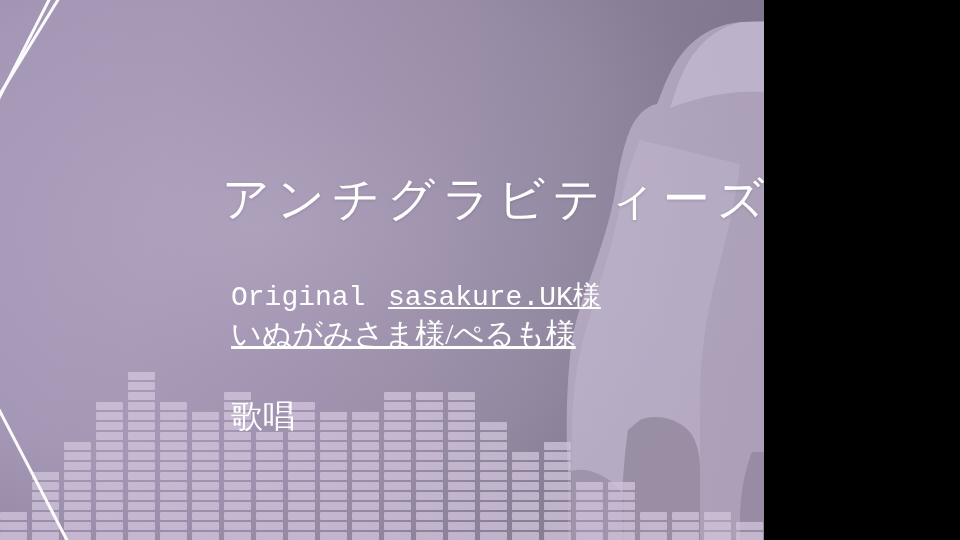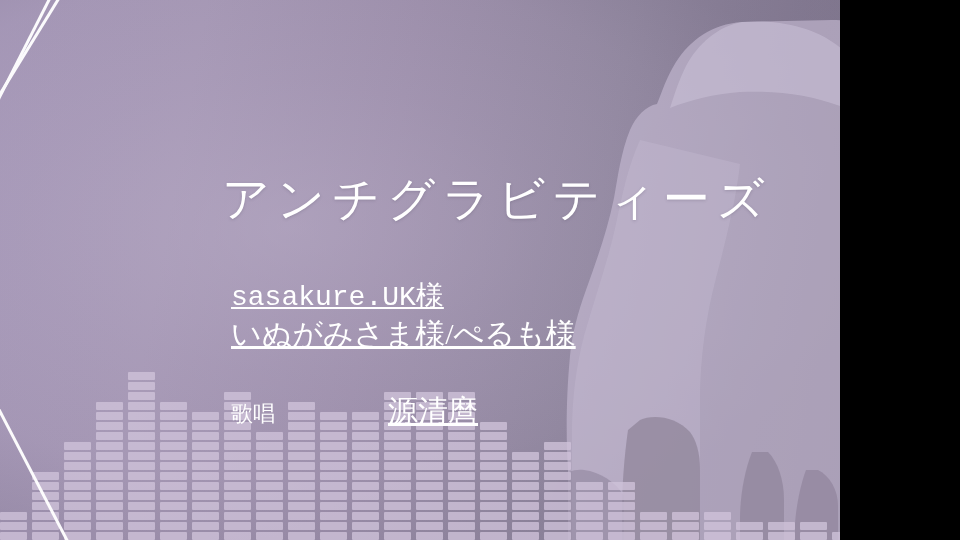--- a/index.html
+++ b/index.html
@@ -2,21 +2,21 @@
 <html><head>
 <meta charset="utf-8">
 <style>
   html, body {
     margin: 0;
     padding: 0;
     background: #000;
   }
   #stage {
     position: relative;
-    width: 840px;
+    width: 764px;
     height: 540px;
     overflow: hidden;
     background: #a392ae;
     font-family: "Liberation Serif", "DejaVu Serif", serif;
   }
 
   
   .bg-base {
     position: absolute;
     inset: 0;
@@ -107,22 +107,22 @@
     height: 36px;
   }
   .credit-role {
     display: inline-block;
     width: 157px;
     flex: 0 0 157px;
     font-family: "Liberation Mono", "DejaVu Sans Mono", monospace;
     font-size: 28px;
   }
   .credit-role.jp {
-    font-family: Liberation Mono, monospace;
-    font-size: 22px;
+    font-family: Liberation Sans, sans-serif;
+    font-size: 32px;
     margin-top: 46px;
   }
   .credit-value {
     font-family: "Liberation Mono", "DejaVu Sans Mono", monospace;
     font-size: 28px;
     text-decoration: underline;
   }
   .credit-value.jp {
     font-family: "Liberation Serif", "DejaVu Serif", serif;
     font-size: 30px;
@@ -513,27 +513,27 @@
         <line x1="880" y1="470" x2="924" y2="546"></line>
       </g>
     </svg>
   </div>
 
   <div class="title">アンチグラビティーズ</div>
 
   <div class="credits">
 
     <div class="credit-row">
+      <span class="credit-role">Original</span>
       <span class="credit-value">sasakure.UK様</span>
     </div>
 
     <div class="credit-row">
       <span class="credit-value jp">いぬがみさま様/ぺるも様</span>
     </div>
 
     <div class="credit-row">
       <span class="credit-role jp">歌唱</span>
-      <span class="credit-value jp">源清麿</span>
     </div>
 
   </div>
 
 </div>
 
 </body></html>

